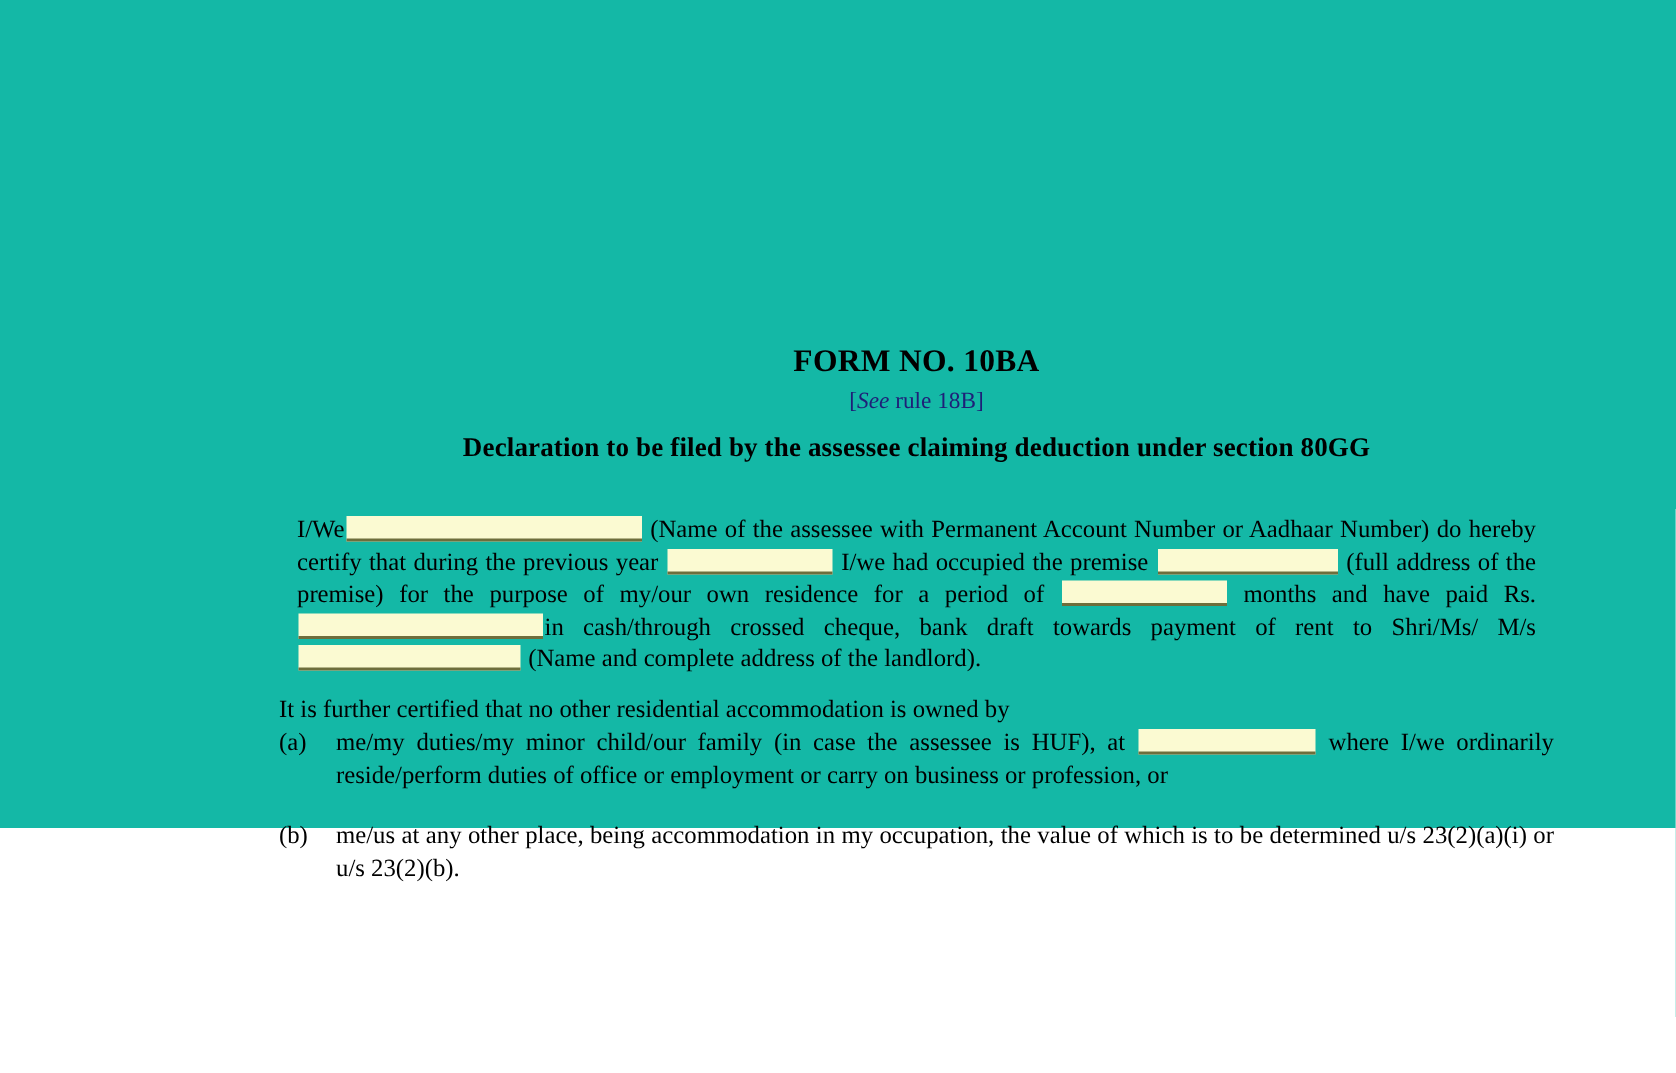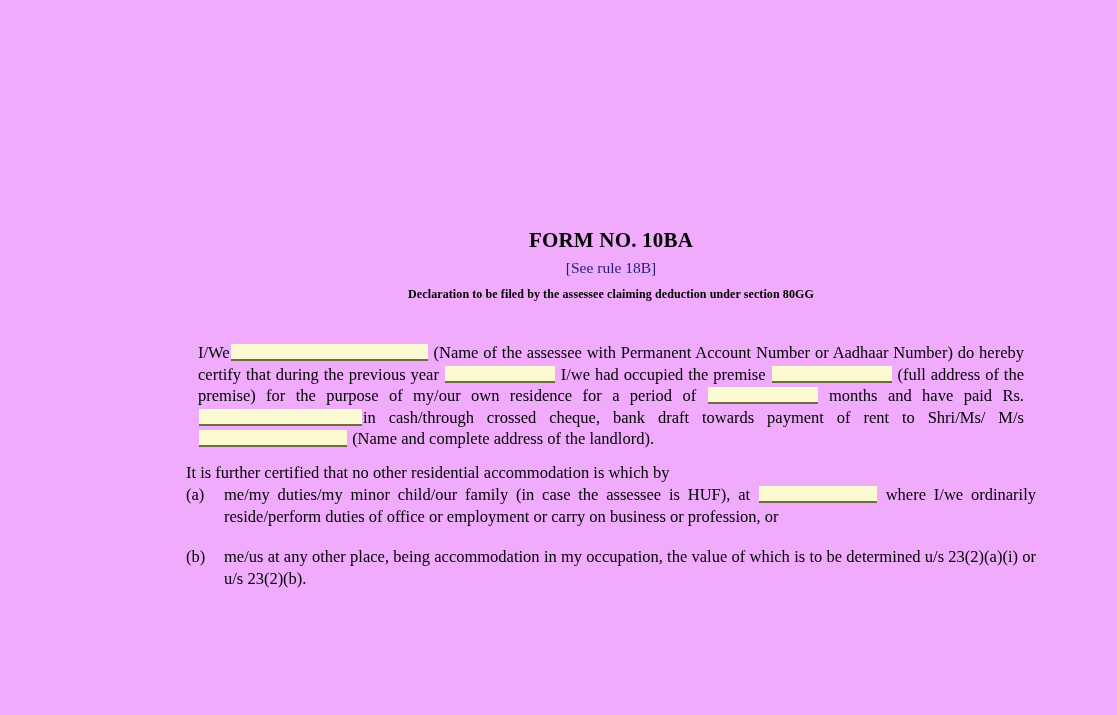--- a/index.html
+++ b/index.html
@@ -15,22 +15,22 @@
     font-family: "Liberation Serif", "DejaVu Serif", serif;
     color: #000000;
     overflow: hidden;
   }
 
   .page {
     position: absolute;
     left: 0;
     top: 0;
     width: 1117px;
-    height: 715px;
-    background: #f0abfc;
+    height: 552px;
+    background: #14b8a6;
   }
 
   
   .heading-block {
     position: absolute;
     left: 186px;
     top: 228px;
     width: 850px;
     text-align: center;
   }
@@ -41,23 +41,24 @@
     line-height: 1.18;
     margin: 0;
   }
   .rule-ref {
     font-size: 15.5px;
     color: #1f1f78;
     line-height: 1.5;
     margin: 3px 0 0 0;
   }
   .rule-ref .ital {
+    font-style: italic;
   }
   .declaration-title {
-    font-size: 12px;
+    font-size: 18px;
     font-weight: bold;
     line-height: 1.3;
     margin: 8px 0 0 0;
     letter-spacing: 0.1px;
   }
 
   
   .body-block {
     position: absolute;
     left: 186px;
@@ -134,21 +135,21 @@
       <span>[</span><span class="ital">See</span><span> rule 18B]</span>
     </div>
 
     <div class="declaration-title">Declaration to be filed by the assessee claiming deduction under section 80GG</div>
   </div>
 
   <div class="body-block">
 
     <p class="para"><span>I/We</span><span class="blank w-name"></span><span> (Name of the assessee with Permanent Account Number or Aadhaar Number) do hereby certify that during the previous year</span> <span class="blank w-year"></span><span> I/we had occupied the premise</span> <span class="blank w-premise"></span><span> (full address of the premise) for the purpose of my/our own residence for a period of</span> <span class="blank w-period"></span><span> months and have paid Rs.</span> <span class="blank w-amount"></span><span>in cash/through crossed cheque, bank draft towards payment of rent to Shri/Ms/ M/s</span> <span class="blank w-landlord"></span><span> (Name and complete address of the landlord).</span></p>
 
-    <p class="further">It is further certified that no other residential accommodation is which by</p>
+    <p class="further">It is further certified that no other residential accommodation is owned by</p>
   </div>
 
   <div class="list-block">
 
     <div class="list-item">
       <span class="list-marker">(a)</span>
       <span class="list-text"><span>me/my duties/my minor child/our family (in case the assessee is HUF), at</span> <span class="blank w-place"></span><span> where I/we ordinarily reside/perform duties of office or employment or carry on business or profession, or</span></span>
     </div>
 
     <div class="list-item">

